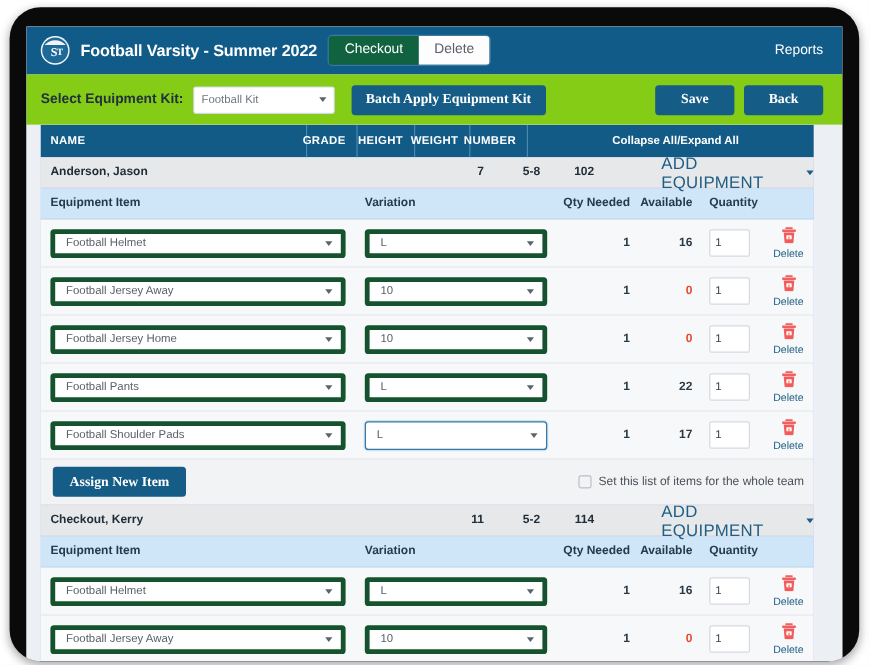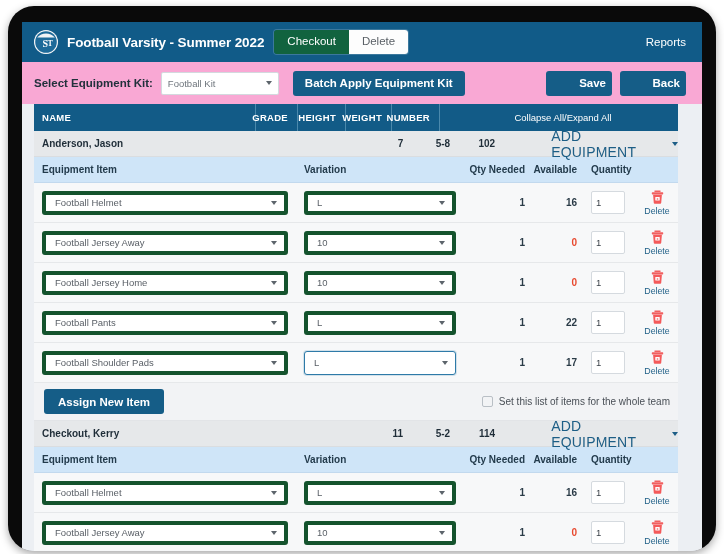--- a/index.html
+++ b/index.html
@@ -77,21 +77,21 @@
     right: 16px; top: 50%;
     transform: translateY(-50%);
     color: #ffffff;
     font-size: 11.5px;
     cursor: pointer;
   }
 
   
   .toolbar {
     height: 42px;
-    background: #f9a8d4;
+    background: #84cc16;
     display: flex;
     align-items: center;
     padding: 0 16px 0 12px;
     position: relative;
   }
   .tb-label {
     font-size: 11.5px;
     font-weight: bold;
     color: #22313c;
     margin-right: 8px;
@@ -116,24 +116,23 @@
     border-right: 3.2px solid transparent;
     border-top: 4.2px solid #5c646b;
   }
   .btn {
     background: #155d87;
     color: #ffffff;
     border: none;
     border-radius: 3px;
     font-size: 11.5px;
     font-weight: bold;
-    font-family: Liberation Sans, sans-serif;
+    font-family: Liberation Serif, serif;
     cursor: pointer;
     white-space: nowrap;
-    text-align: right;
   }
   .btn-batch { height: 25px; padding: 0 12px; margin-left: 14px; }
   .right-btns { position: absolute; right: 16px; display: flex; gap: 8px; }
   .btn-wide { width: 66px; height: 25px; }
 
   
   .page {
     position: absolute;
     left: 0; top: 82px;
     width: 680px; height: 447px;
@@ -165,21 +164,21 @@
   }
   .outer-head > div:last-child { border-right: none; }
   .oh-name { width: 222px; }
   .oh-pos  { width: 124px; }
   .oh-grade  { width: 42px; justify-content: flex-end; padding-right: 9px; padding-left:0; }
   .oh-height { width: 48px; justify-content: flex-end; padding-right: 9px; padding-left:0; }
   .oh-weight { width: 46px; justify-content: flex-end; padding-right: 9px; padding-left:0; }
   .oh-number { width: 48px; justify-content: flex-end; padding-right: 9px; padding-left:0; }
   .oh-collapse {
     flex: 1 1 auto;
-    font-weight: normal;
+    font-weight: bold;
     letter-spacing: 0;
     font-size: 9.5px;
     justify-content: center;
     cursor: pointer;
   }
 
   
   .player-row {
     display: flex;
     height: 26px;

